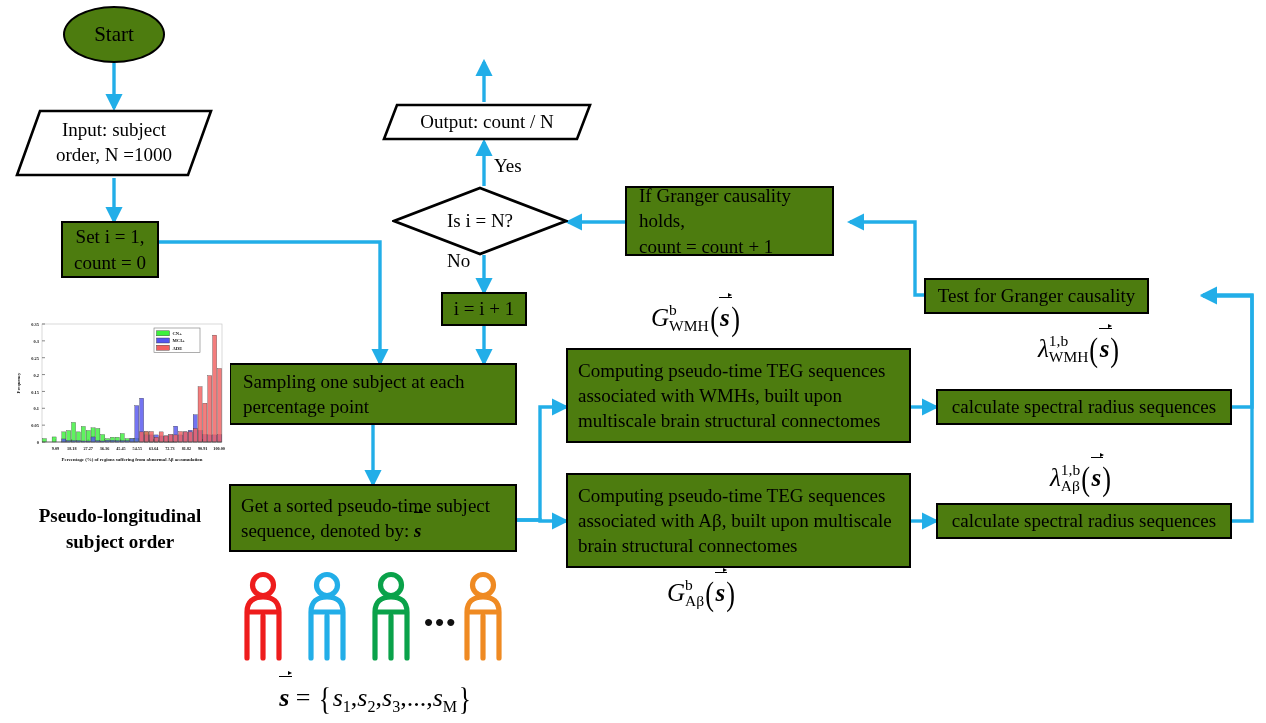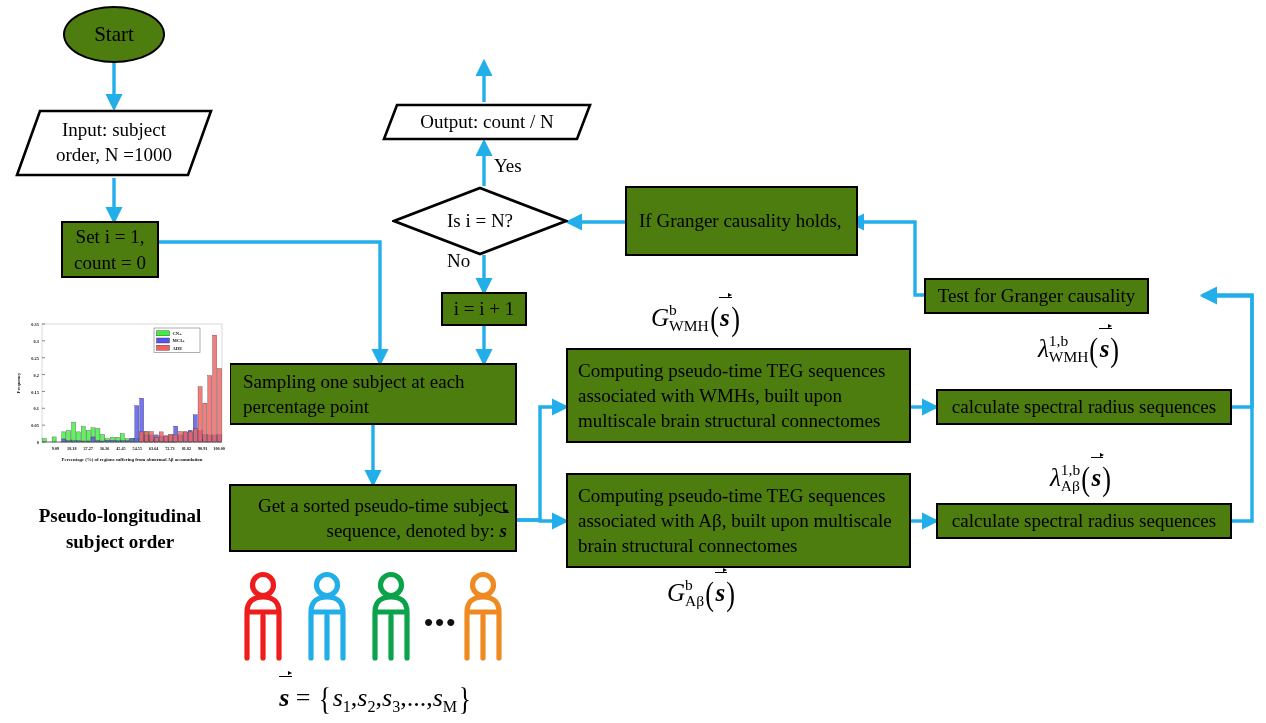--- a/index.html
+++ b/index.html
@@ -139,39 +139,40 @@
     <div class="txt">Is i = N?</div>
   </div>
 
   <div class="lbl" style="left:494px;top:155px;font-size:19px;">Yes</div>
   <div class="lbl" style="left:447px;top:250px;font-size:19px;">No</div>
 
   <div class="node box" style="left:441px;top:292px;width:86px;height:34px;font-size:19px;">
     <span class="txt">i = i + 1</span>
   </div>
 
-  <div class="node box" style="left:625px;top:186px;width:233px;height:70px;font-size:19px;">
+  <div class="node box" style="left:625px;top:186px;width:209px;height:70px;font-size:19px;">
     <div class="txt" style="text-align:left;width:100%;padding-left:12px;">
       <div>If Granger causality holds,</div>
+      <div>count = count + 1</div>
     </div>
   </div>
 
   <div class="node box" style="left:924px;top:278px;width:225px;height:36px;font-size:19px;">
     <span class="txt">Test for Granger causality</span>
   </div>
 
   <div class="node box" style="left:229px;top:363px;width:288px;height:62px;font-size:19px;">
     <div class="txt" style="text-align:left;width:100%;padding-left:12px;">
       <div>Sampling one subject at each</div>
       <div>percentage point</div>
     </div>
   </div>
 
   <div class="node box" style="left:229px;top:484px;width:288px;height:68px;font-size:19px;">
-    <div class="txt" style="text-align:right;width:100%;padding-left:16px;">
+    <div class="txt" style="text-align:left;width:100%;padding-left:10px;">
       <div>Get a sorted pseudo-time subject</div>
       <div>
         <span>sequence, denoted by:</span>
         <span class="math vec">s</span>
       </div>
     </div>
   </div>
 
   <div class="node box" style="left:566px;top:348px;width:345px;height:95px;font-size:19px;">
     <div class="txt" style="text-align:left;width:100%;padding-left:10px;">

